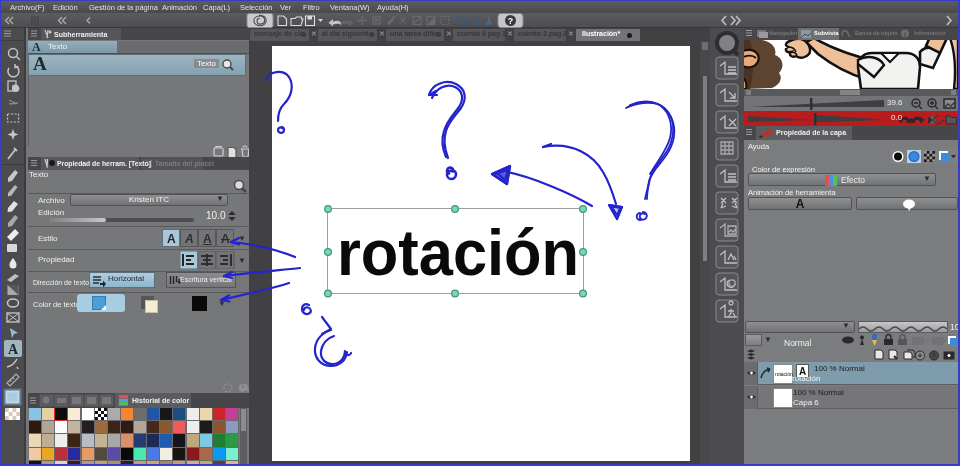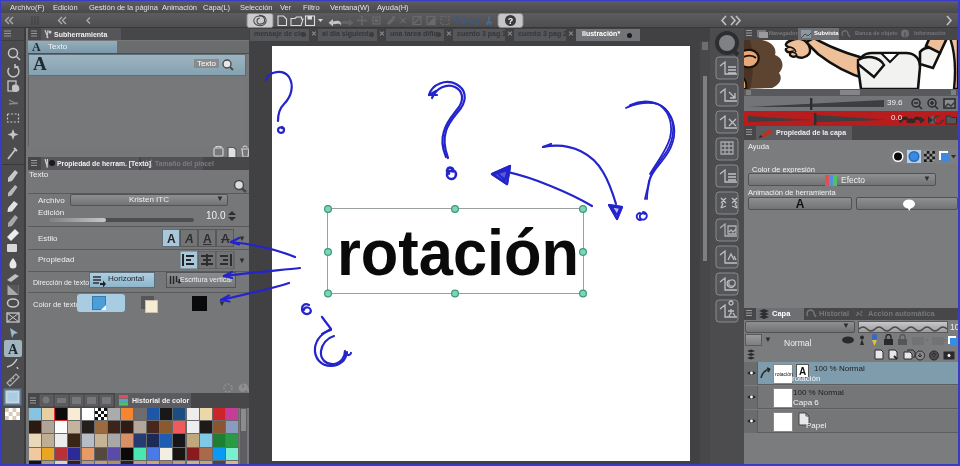--- a/index.html
+++ b/index.html
@@ -639,32 +639,20 @@
     <div class="abs dropbtn" style="left:4px;top:169px;width:104px;height:13px">
       <b style="position:absolute;left:50%;transform:translateX(-50%);top:-1px;color:#111;font-size:12px">A</b>
     </div>
     <div class="abs dropbtn" style="left:112px;top:169px;width:102px;height:13px">
       <svg width="16" height="13" style="position:absolute;left:45%;top:1px">
         <ellipse cx="7" cy="5" rx="6" ry="4.5" fill="#fff"></ellipse>
           <path d="M6,9 l1,3 l2,-3 z" fill="#fff"></path>
       </svg>
     </div>
 
-    <div class="abs" style="left:0;top:280px;width:214px;height:12px;background:#47474a;font-weight:bold;font-size:7.5px">
-      <svg width="214" height="12" style="position:absolute">
-        <path d="M2,2.5 h6 M2,5 h6 M2,7.5 h6" stroke="#9a9a9c" stroke-width="1"></path>
-        <rect x="12" y="0" width="48px" height="12" fill="#6e6f72"></rect>
-        <path d="M15,3 l5,-2 l5,2 l-5,2 z M15,6 l5,-2 l5,2 l-5,2 z M15,9 l5,-2 l5,2 l-5,2 z" fill="#2e2e30"></path>
-        <path d="M64,8 a3.5,3.5 0 1 1 6,-2 l2,3" stroke="#77787a" fill="none" stroke-width="1.4"></path>
-        <path d="M112,8 c2,-3 4,-3 6,0 m-5,-4 l2,2 m2,-3 l1,2" stroke="#77787a" fill="none" stroke-width="1.2"></path>
-      </svg>
-      <span style="position:absolute;left:28px;top:1px;color:#fff">Capa</span>
-      <span style="position:absolute;left:75px;top:1px;color:#77787b">Historial</span>
-      <span style="position:absolute;left:124px;top:1px;color:#77787b">Acción automática</span>
-    </div>
 
     <div class="abs dropbtn" style="left:1px;top:293px;width:110px;height:12px">
       <span style="position:absolute;left:38px;top:16px;color:#f0f0f0">Normal</span>
       <span style="position:absolute;right:4px;top:-1px;color:#2e2e30;font-size:8px">▼</span>
     </div>
     <div class="abs" style="left:114px;top:293px;width:90px;height:12px;background:linear-gradient(#c8c8ca,#9a9a9c);border:1px solid #5a5a5c">
       <svg width="88" height="10" style="position:absolute">
         <path d="M0,7 q4,-4 8,0 t8,0 t8,0 t8,0 t8,0 t8,0 t8,0 t8,0 t8,0 t8,0 t8,0" stroke="#4a4a4c" fill="none" stroke-width="1.6"></path>
       </svg>
     </div>
@@ -729,33 +717,20 @@
     <div class="abs" style="left:0;top:358px;width:214px;height:23px;background:#757678;border-bottom:1px solid #5e5e60">
       <div class="abs" style="left:0;top:0;width:14px;height:23px;background:#6b6c6e;border-right:1px solid #5e5e60"></div>
       <svg width="16" height="23" style="position:absolute">
           <path d="M3,11 a5,3.2 0 0 1 9,0 a5,3.2 0 0 1 -9,0 z" fill="#2a2a2c"></path>
           <circle cx="7.5" cy="11" r="1.4" fill="#fff"></circle>
         </svg>
       <div class="abs" style="left:29px;top:1.5px;width:20px;height:20px;background:#fff;border:1px solid #888"></div>
       <span class="abs" style="left:49px;top:2px;color:#1e1e20;font-size:8px">100 % Normal</span>
       <span class="abs" style="left:49px;top:12px;color:#f4f4f6;font-size:8px">Capa 6</span>
     </div>
-    <div class="abs" style="left:0;top:382px;width:214px;height:23px;background:#757678;border-bottom:1px solid #5e5e60">
-      <div class="abs" style="left:0;top:0;width:14px;height:23px;background:#6b6c6e;border-right:1px solid #5e5e60"></div>
-      <svg width="16" height="23" style="position:absolute">
-          <path d="M3,11 a5,3.2 0 0 1 9,0 a5,3.2 0 0 1 -9,0 z" fill="#2a2a2c"></path>
-          <circle cx="7.5" cy="11" r="1.4" fill="#fff"></circle>
-        </svg>
-      <div class="abs" style="left:29px;top:1.5px;width:20px;height:20px;background:#fff;border:1px solid #888"></div>
-      <svg width="14" height="14" style="position:absolute;left:53px;top:2px">
-          <path d="M2,1 h7 l3,3 v9 h-10 z" fill="#e8e8ea" stroke="#444" stroke-width="1"></path>
-          <path d="M9,1 v3 h3" fill="none" stroke="#444"></path>
-        </svg>
-      <span class="abs" style="left:62px;top:11px;color:#f4f4f6;font-size:8px">Papel</span>
-    </div>
   </div>
 
   <svg id="overlay" width="960" height="466" style="position:absolute;left:-1px;top:-1px;pointer-events:none">
     <g fill="none" stroke="#2424cc" stroke-width="2.2" stroke-linecap="round" stroke-linejoin="round">
 
       <path d="M266,80 C269,71 283,69 289,77 C294,85 292,96 284,104 C279,109 278,114 278,121"></path>
       <path d="M282,127 a3,3 0 1 1 -4,3 a2.5,2.5 0 0 1 4,-2"></path>
 
       <path d="M429,95 C432,84 446,79 456,84 C466,89 467,99 461,108 C455,116 449,121 446,131 C443,140 445,150 448,158"></path>
       <path d="M432,98 C436,88 447,83 455,87 C463,91 464,99 459,107 C453,115 447,121 444,131 C441,140 443,150 446,157"></path>

